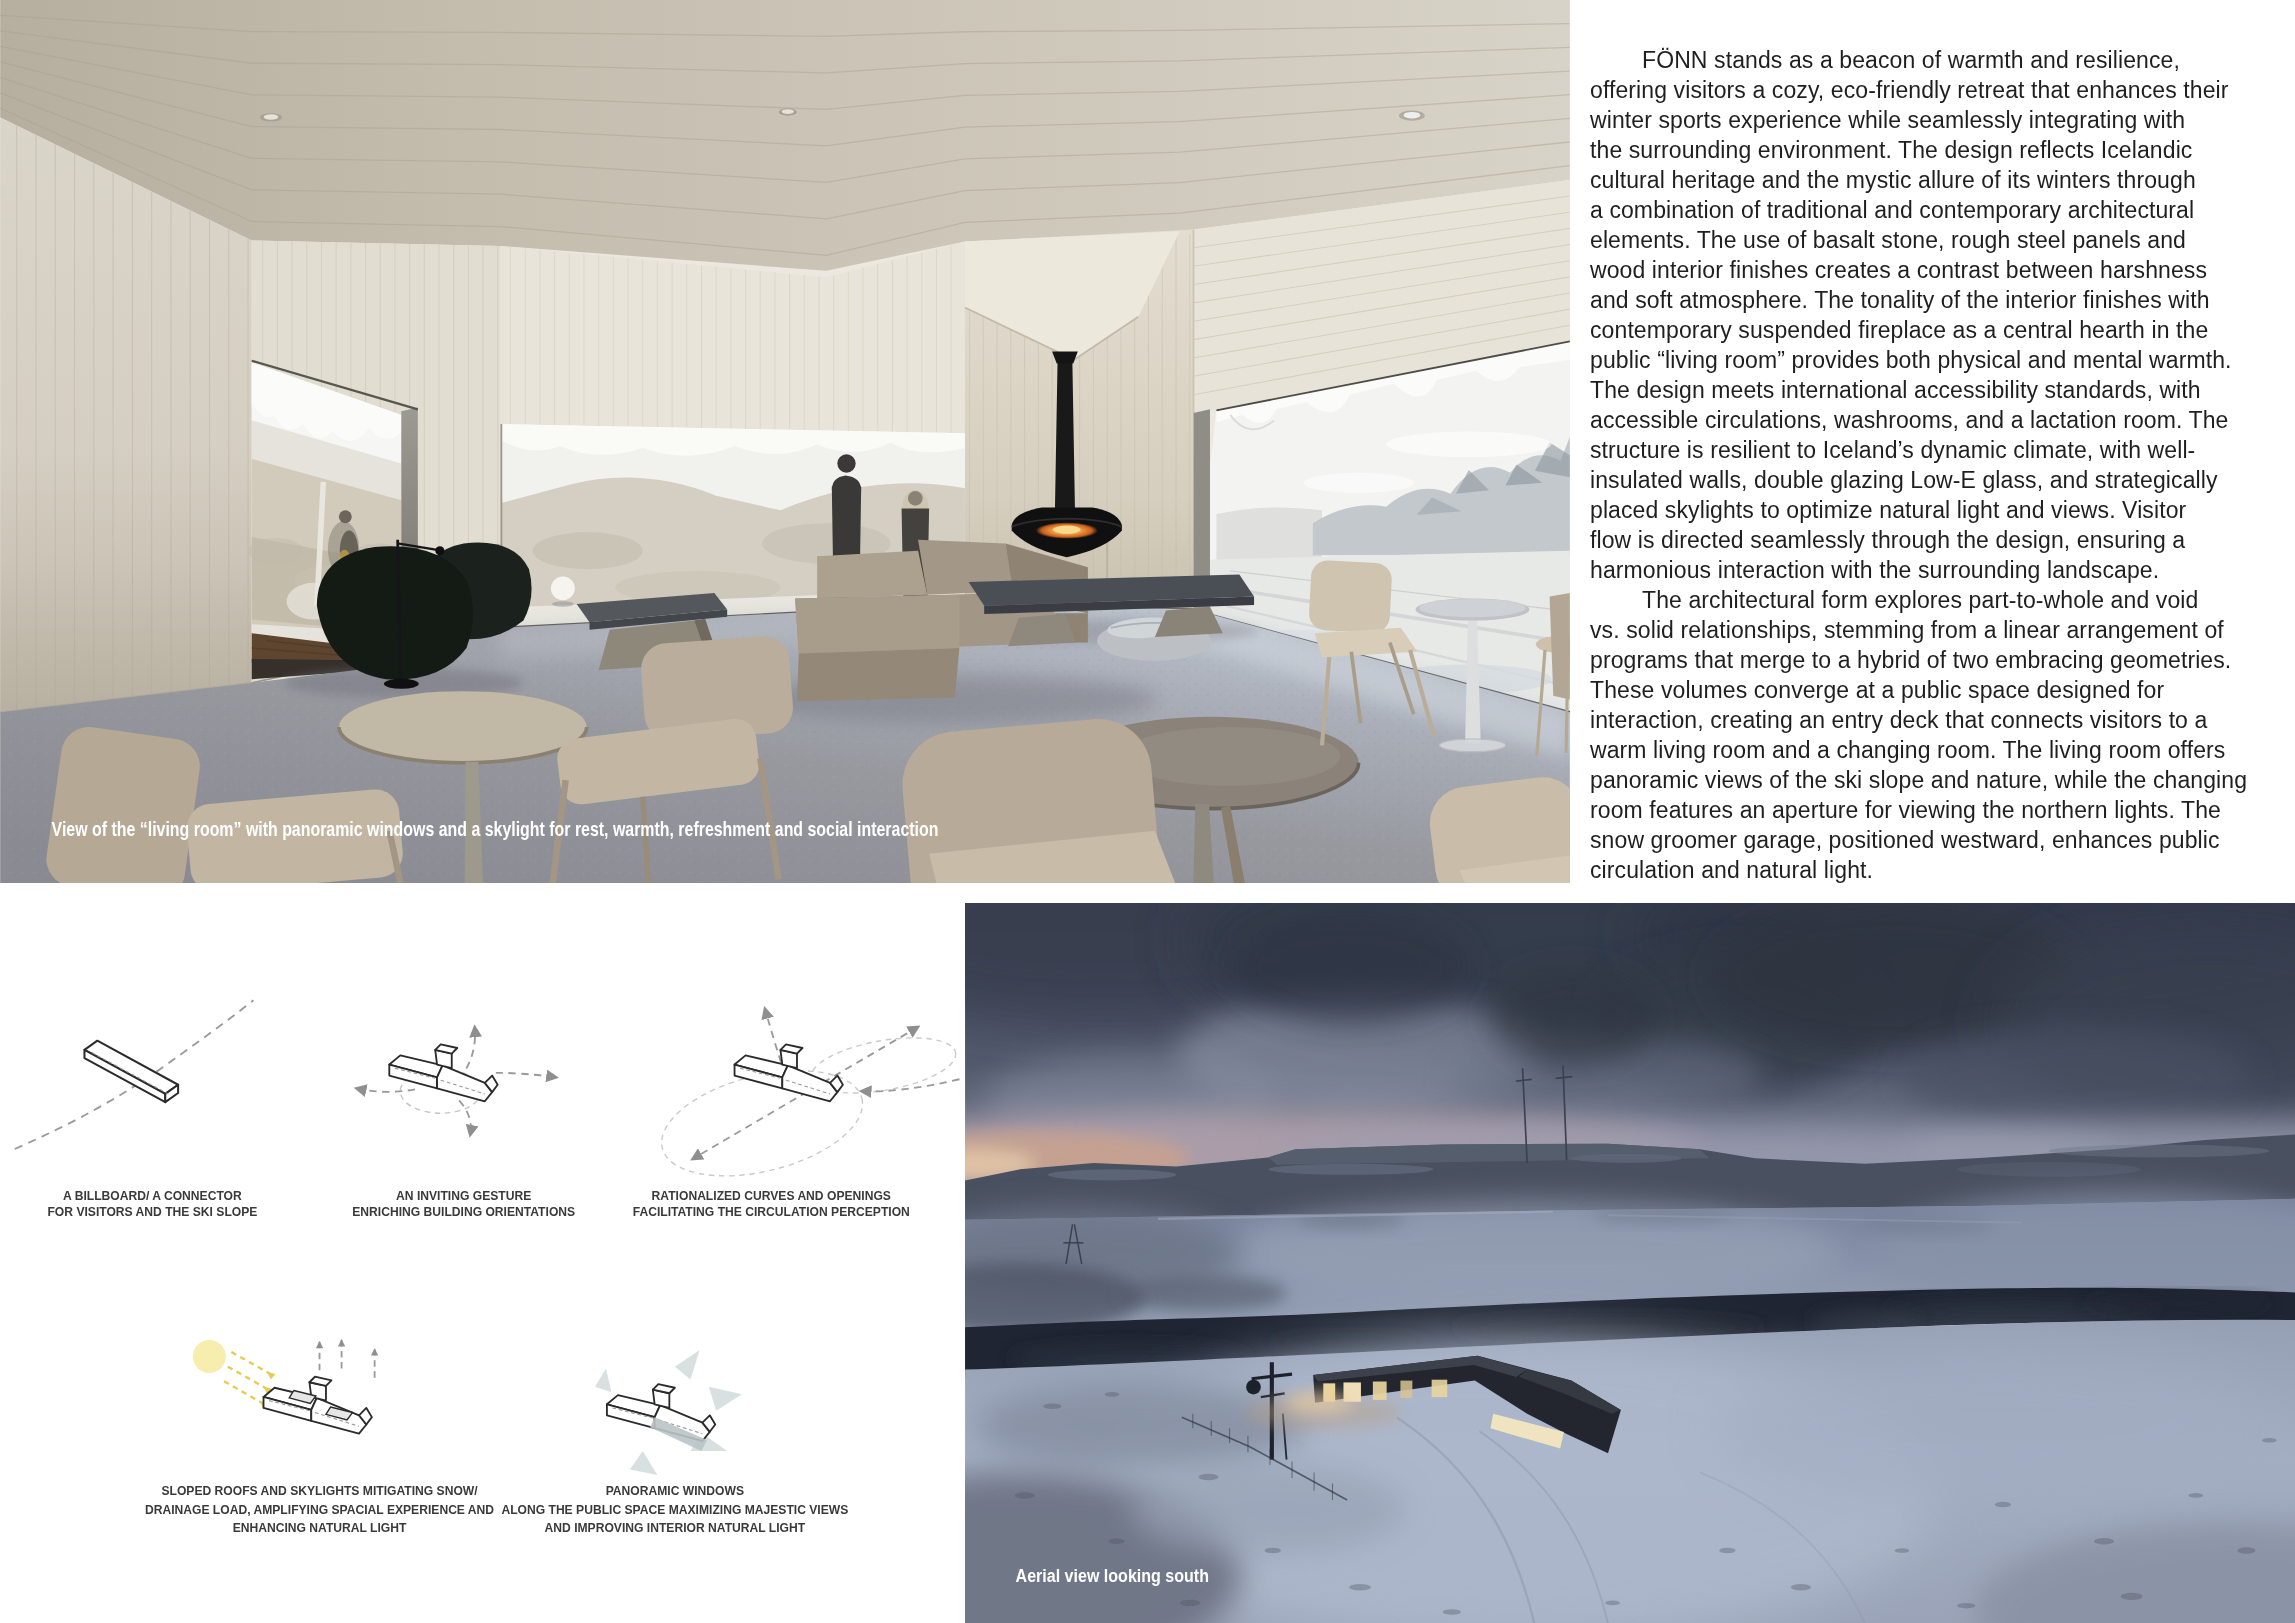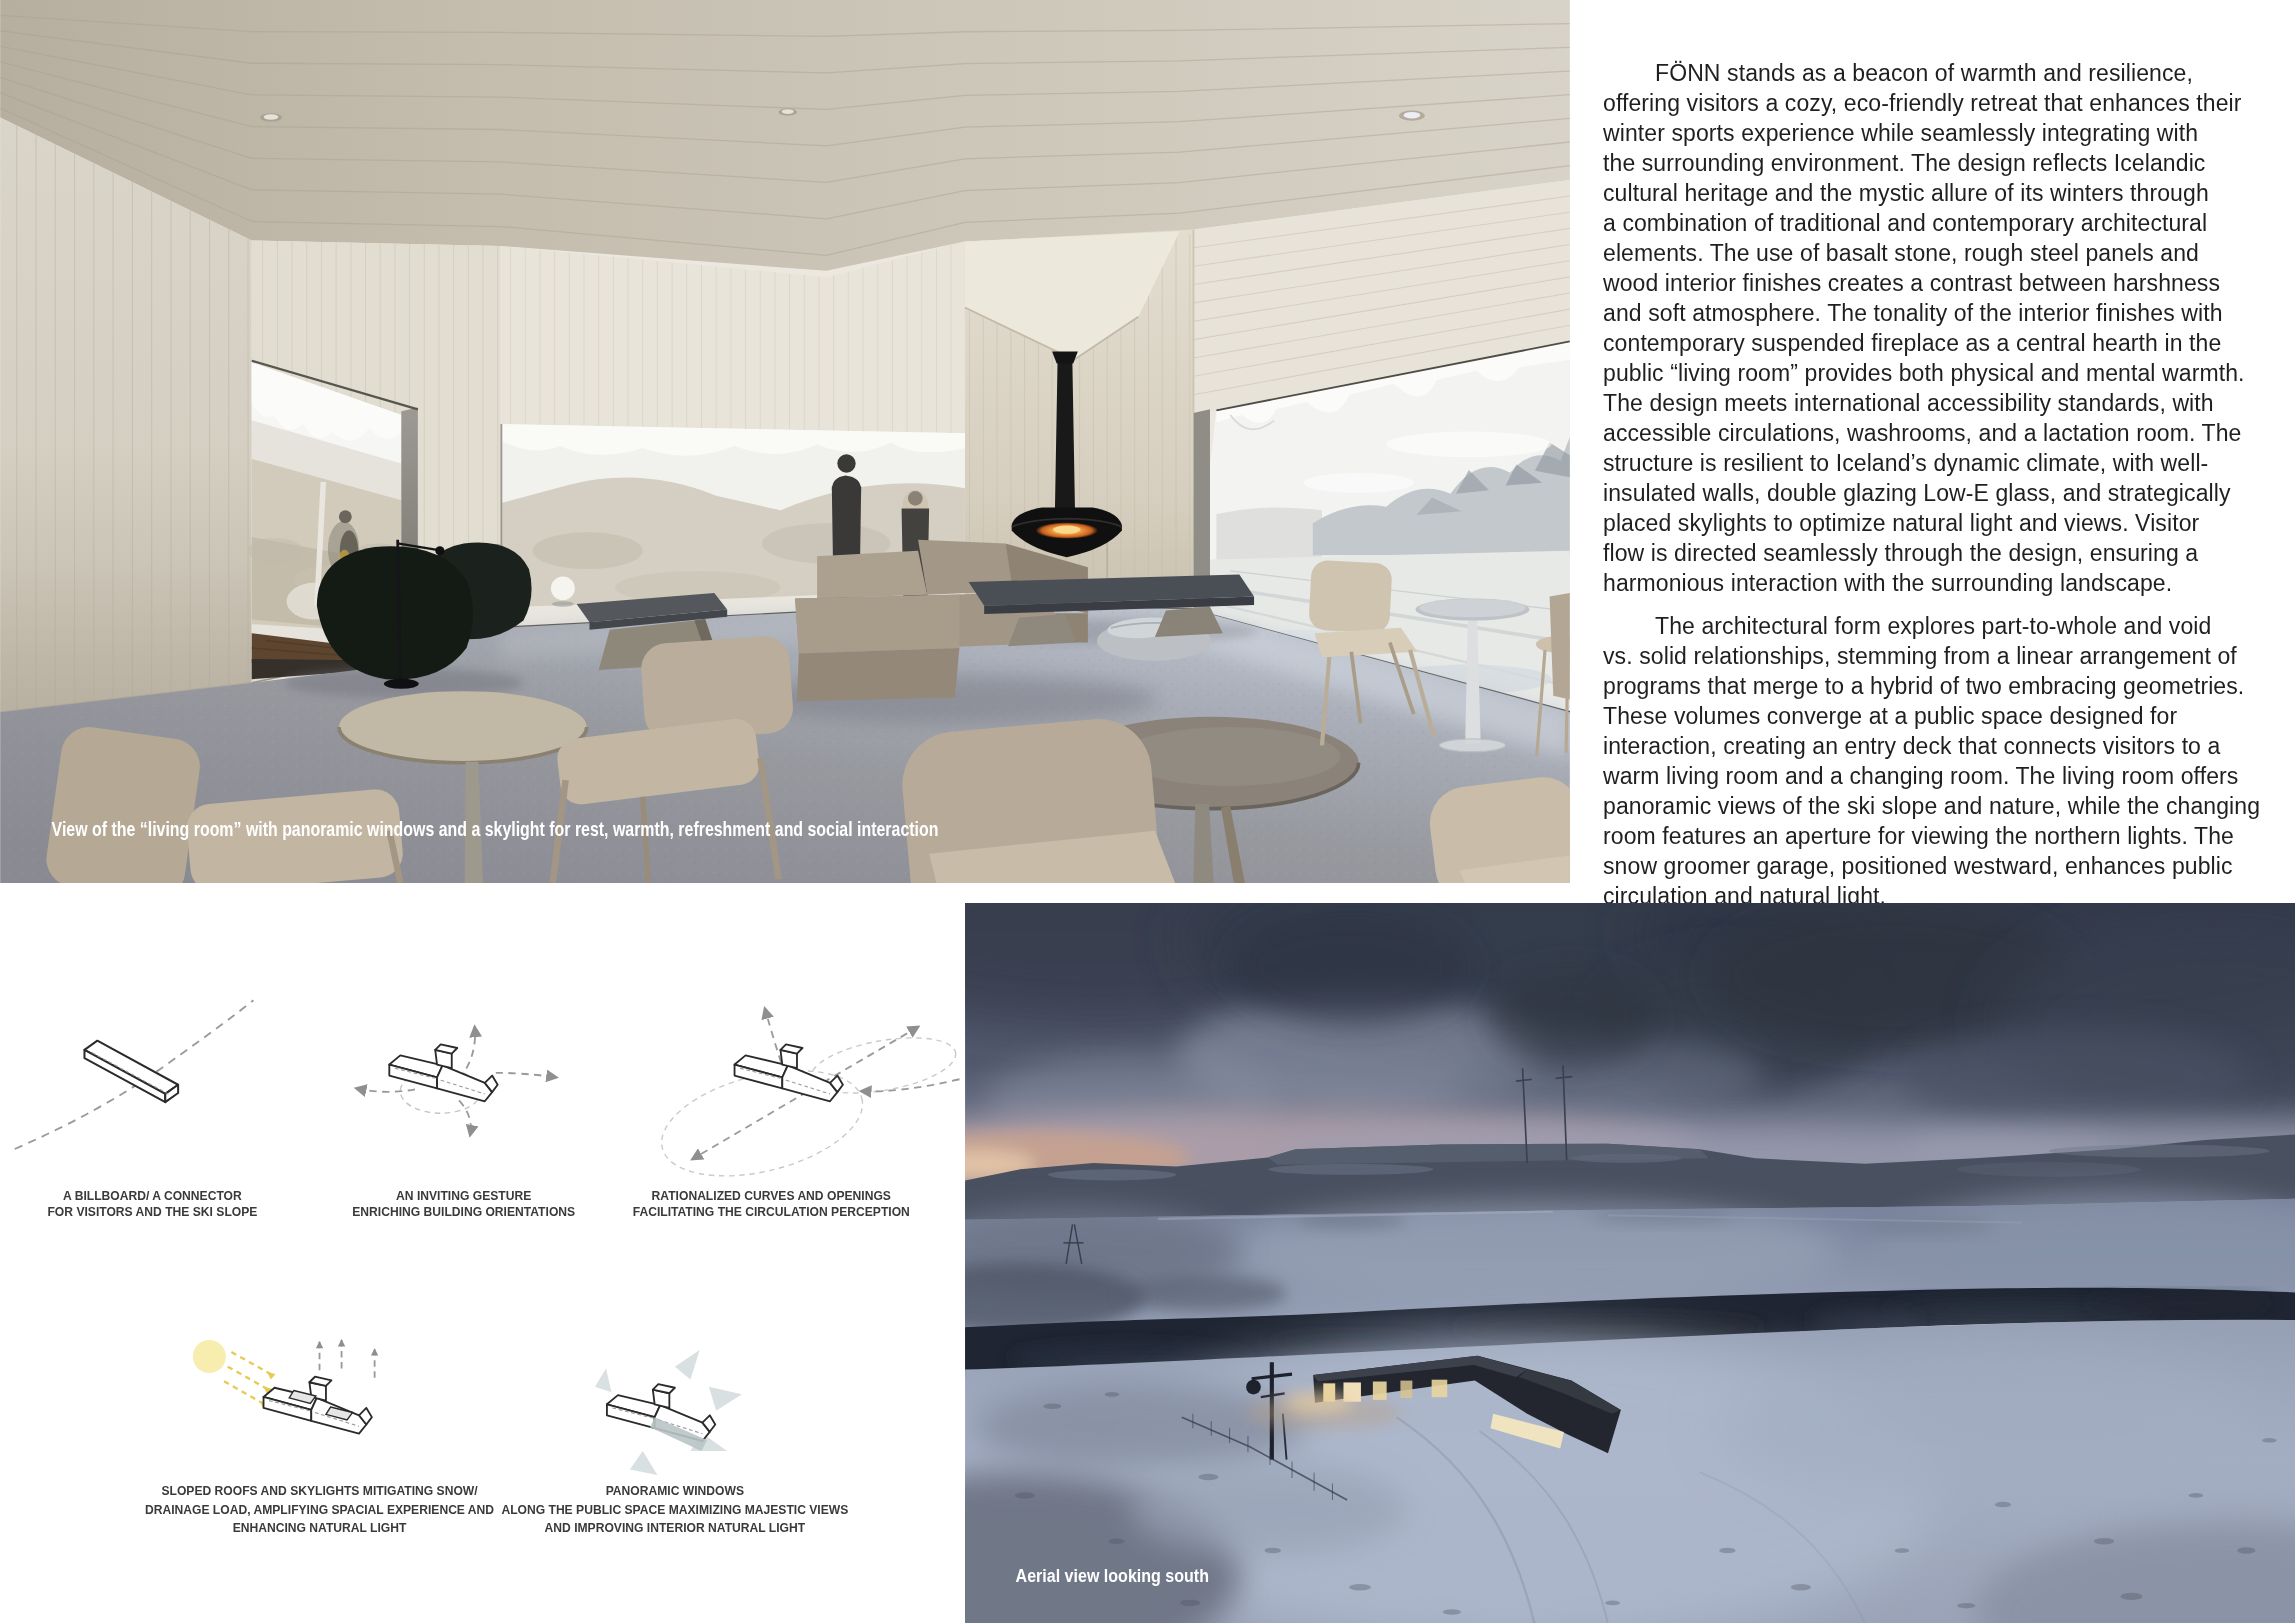--- a/index.html
+++ b/index.html
@@ -1,16 +1,16 @@
 <!DOCTYPE html>
 <html style="font-size:14.7px"><head><meta charset="utf-8"><title>FONN board</title><style>
 html,body{margin:0;padding:0;background:#fff}
 #page{position:relative;width:2296px;height:1624px;background:#ffffff;overflow:hidden;font-family:"Liberation Sans",sans-serif}
 .essay{position:absolute;left:1590px;top:45px;width:698px;font-size:23px;line-height:30px;color:#1f1f1f;letter-spacing:0.1px}
-.essay p{margin:13px;text-indent:52px}
+.essay p{margin:0;text-indent:52px}
 </style></head>
 <body>
 <div id="page">
 
 <svg width="1570" height="883" viewBox="0 0 1710 962" style="position:absolute;left:0;top:0">
 <defs>
 <linearGradient id="gceil" x1="0" y1="0" x2="1" y2="0">
           <stop offset="0" stop-color="#b6ae9f"></stop>
           <stop offset="0.3" stop-color="#c4bdae"></stop>
           <stop offset="0.7" stop-color="#cfc9bc"></stop>

